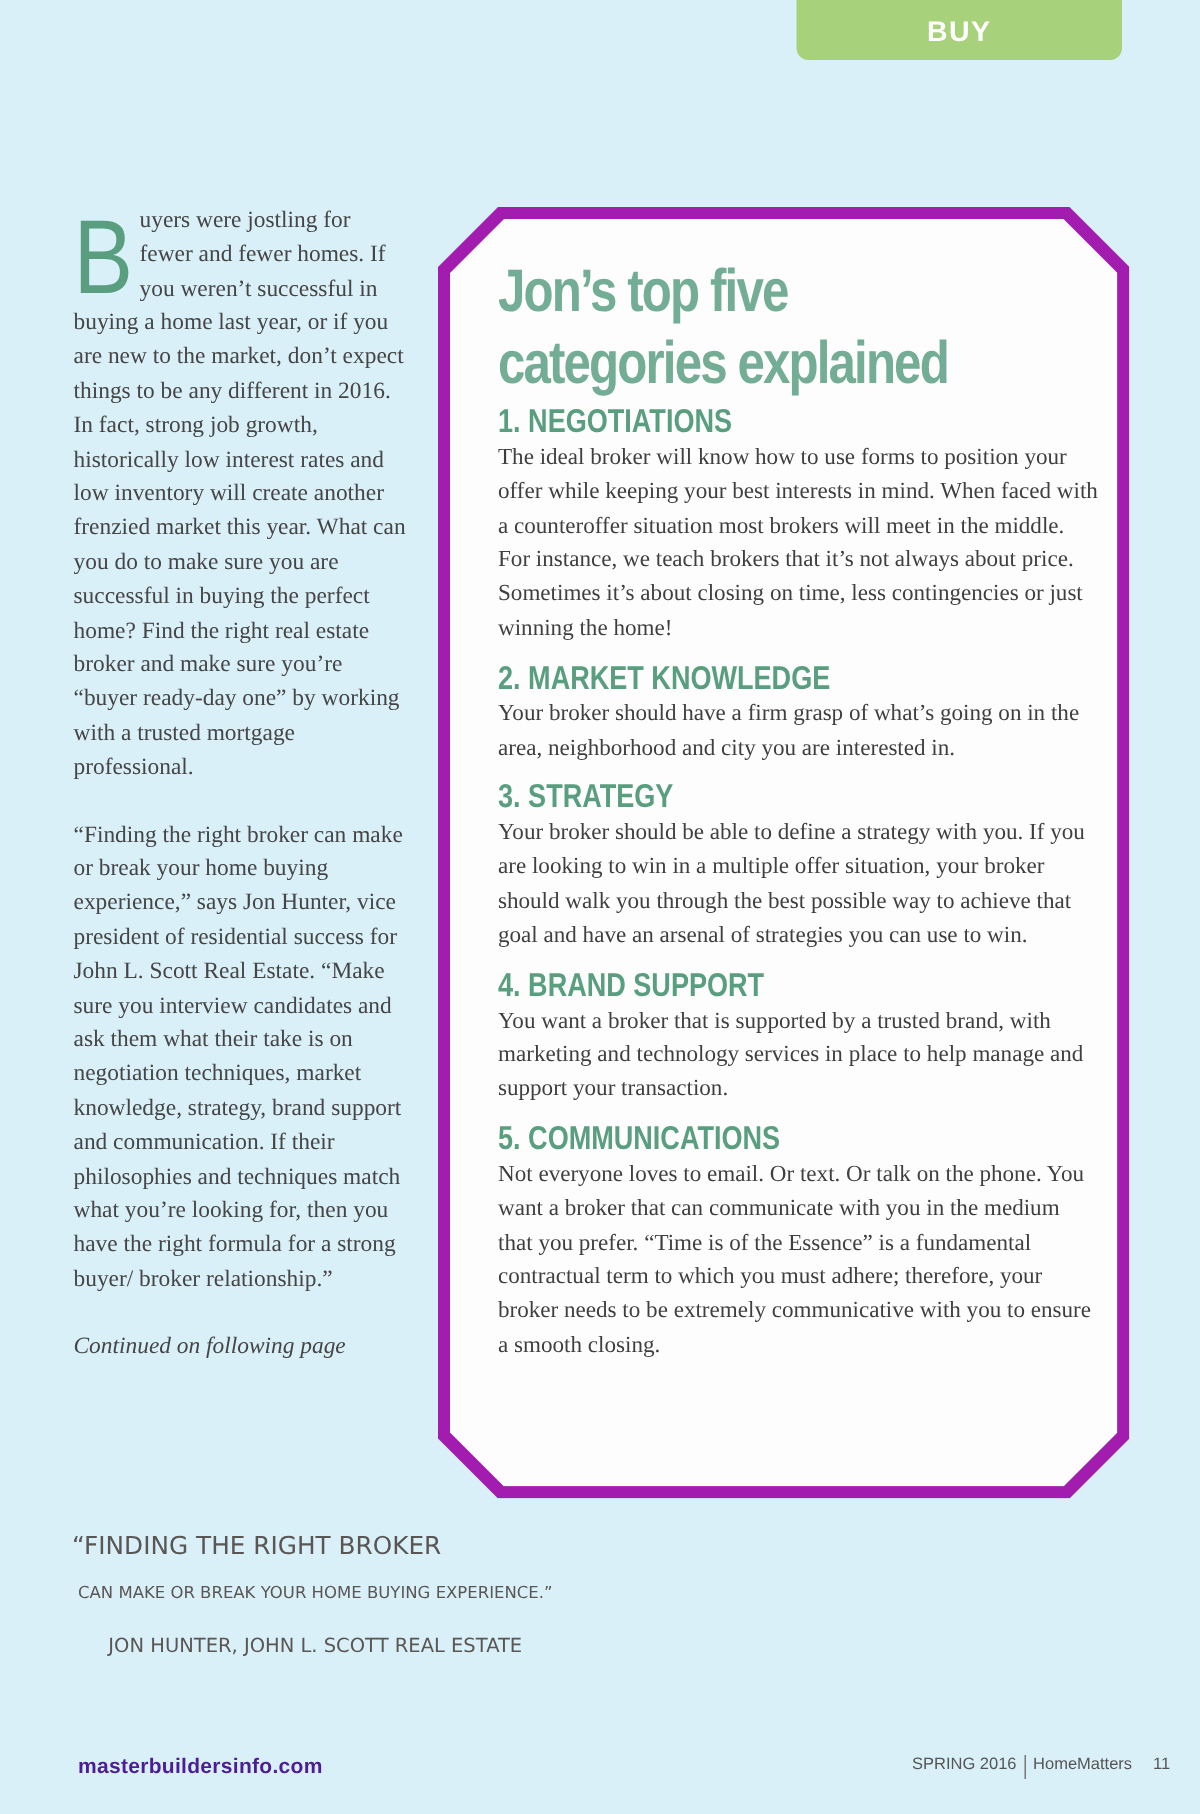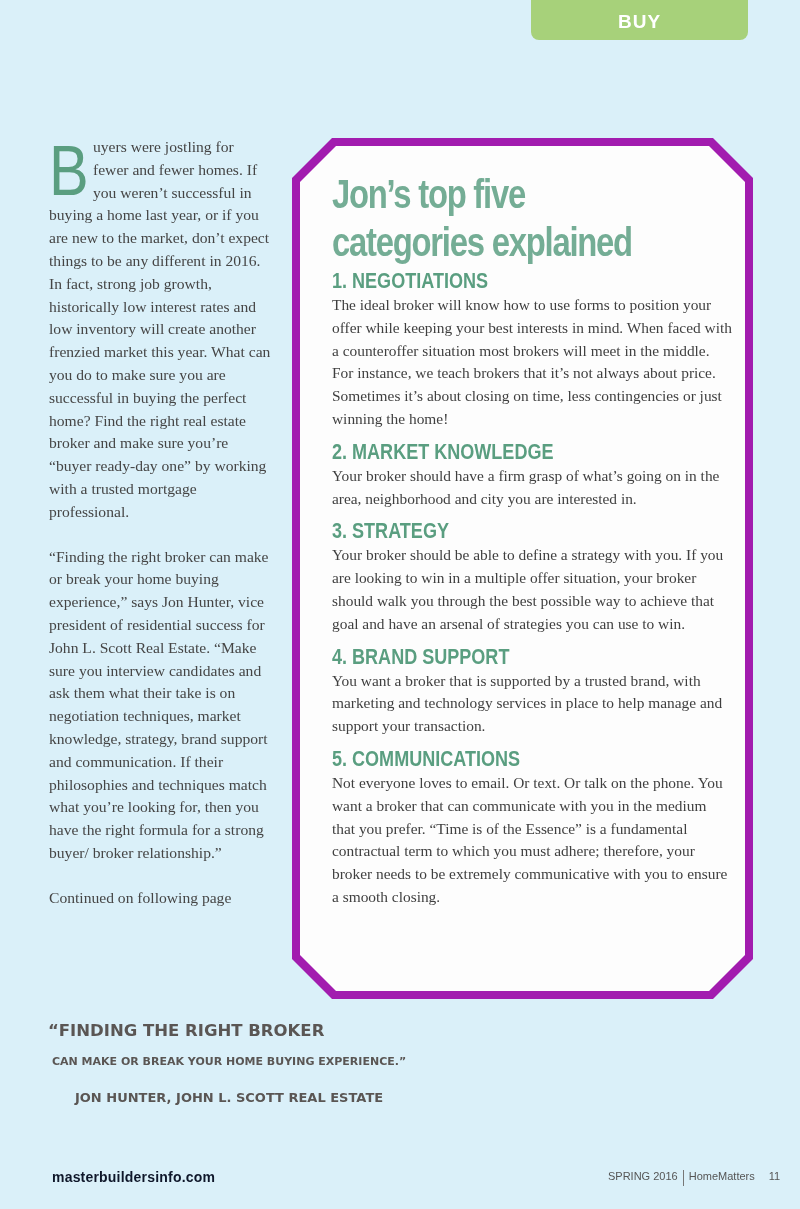--- a/index.html
+++ b/index.html
@@ -19,21 +19,21 @@
     position:absolute; left:49px; top:136px; width:222px;
     font-size:15.6px; line-height:22.8px; color:#454545;
   }
   .left-col p { margin:0; }
   .dropcap {
     float:left; font-family:"Liberation Sans", sans-serif; font-size:70px;
     line-height:58px; color:#5a9e80; margin:6px 6px 0 0; transform:scaleX(0.85);
     transform-origin:left top; width:38px;
   }
   .para-gap { height:22px; }
-  .continued { margin-top:22px !important; }
+  .continued { font-style:italic; margin-top:22px !important; }
 
   .box {
     position:absolute; left:292px; top:138px; width:461px; height:861px;
     background:#a21caf;
     clip-path:polygon(40px 0, calc(100% - 40px) 0, 100% 40px, 100% calc(100% - 40px), calc(100% - 40px) 100%, 40px 100%, 0 calc(100% - 40px), 0 40px);
   }
   .box-inner {
     position:absolute; left:8px; top:8px; right:8px; bottom:8px;
     background:#fdfdfd;
     clip-path:polygon(36px 0, calc(100% - 36px) 0, 100% 36px, 100% calc(100% - 36px), calc(100% - 36px) 100%, 36px 100%, 0 calc(100% - 36px), 0 36px);
@@ -47,30 +47,30 @@
   .cat-head {
     font-family:"Liberation Sans", sans-serif; color:#5a9e80; font-size:22px;
     line-height:26px; margin:0; transform:scaleX(0.82); transform-origin:left top;
     width:480px; white-space:nowrap;
   }
   .cat-body { margin:0 0 8px 0; font-size:15.4px; line-height:22.8px; color:#3f3f3f; }
   .cat1-head { margin-top:2px; }
 
   .pull-quote {
     position:absolute; left:48px; top:1018px;
-    font-family:"DejaVu Sans", sans-serif; font-weight:bold; color:#5a5654;
+    font-family:"DejaVu Sans", sans-serif; font-weight:normal; color:#5a5654;
   }
   .pq-line1 { font-size:16.5px; line-height:26px; margin:0; }
   .pq-line2 { font-size:11px; line-height:26px; margin:5px 0 0 4px; }
   .pq-attr { font-size:13px; line-height:18px; margin:14px 0 0 4px;text-align:center; }
 
   .footer-site {
     position:absolute; left:52px; top:1169px;
     font-family:"Liberation Sans", sans-serif; font-weight:bold; font-size:14px;
-    color:#0f172a; letter-spacing:0.2px;
+    color:#4c1d95; letter-spacing:0.2px;
   }
   .footer-right {
     position:absolute; left:608px; top:1170px; display:flex; align-items:flex-start;
     font-family:"Liberation Sans", sans-serif; font-size:11px; color:#555;
   }
   .footer-divider { width:1px; height:16px; background:#777; margin:0 5px; }
   .page-num { margin-left:14px; }
 </style>
 </head>
 <body>

